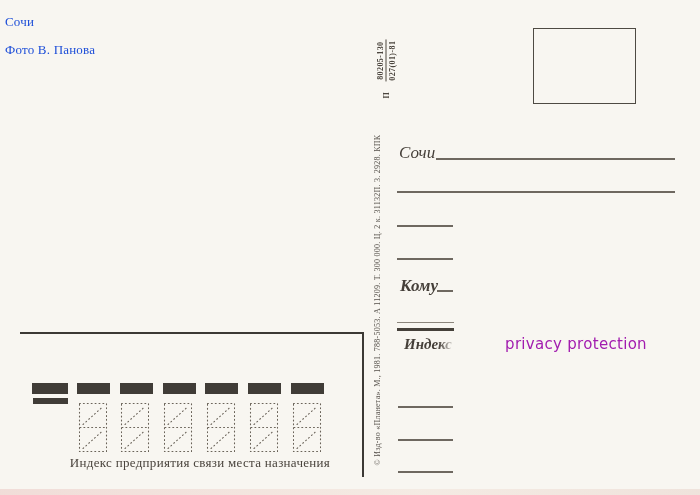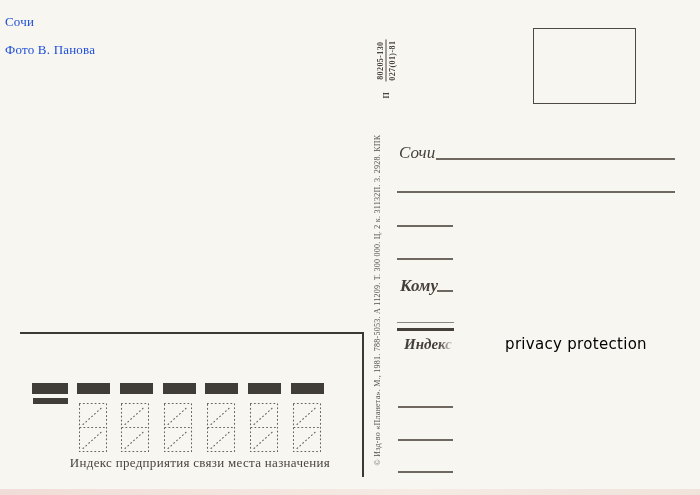--- a/index.html
+++ b/index.html
@@ -52,21 +52,21 @@
   .rule-komu-dash{left:437px;top:290px;width:16px;}
   .rule-5{left:397px;top:322px;width:57px;height:1px;background:#8b857c;}
   .rule-6{left:397px;top:328px;width:57px;height:2.5px;background:#45403a;}
   .rule-7{left:398px;top:406px;width:55px;}
   .rule-8{left:398px;top:439px;width:55px;}
   .rule-9{left:398px;top:471px;width:55px;}
   
   .watermark{
     position:absolute;left:498px;top:338px;width:156px;text-align:center;
     font-family:"DejaVu Sans","Liberation Sans",sans-serif;
-    font-size:15px;line-height:13px;color:#000000;letter-spacing:.3px;
+    font-size:15px;line-height:13px;color:#a21caf;letter-spacing:.3px;
   }
   
   .frame-h{position:absolute;left:20px;top:332px;width:344px;height:2px;background:#3c3935;}
   .frame-v{position:absolute;left:362px;top:332px;width:2px;height:145px;background:#3c3935;}
   .bars-layer,.cells-layer{position:absolute;left:0;top:0;width:700px;height:495px;pointer-events:none;}
   .bar{position:absolute;top:383px;height:11px;background:#403c37;}
   .under-bar{position:absolute;left:33px;top:398px;width:35px;height:6px;background:#403c37;}
   .cell{position:absolute;top:402px;}
   .zone-caption{position:absolute;left:30px;top:455px;width:340px;text-align:center;
     font-size:13px;letter-spacing:.3px;color:#4a443d;}

